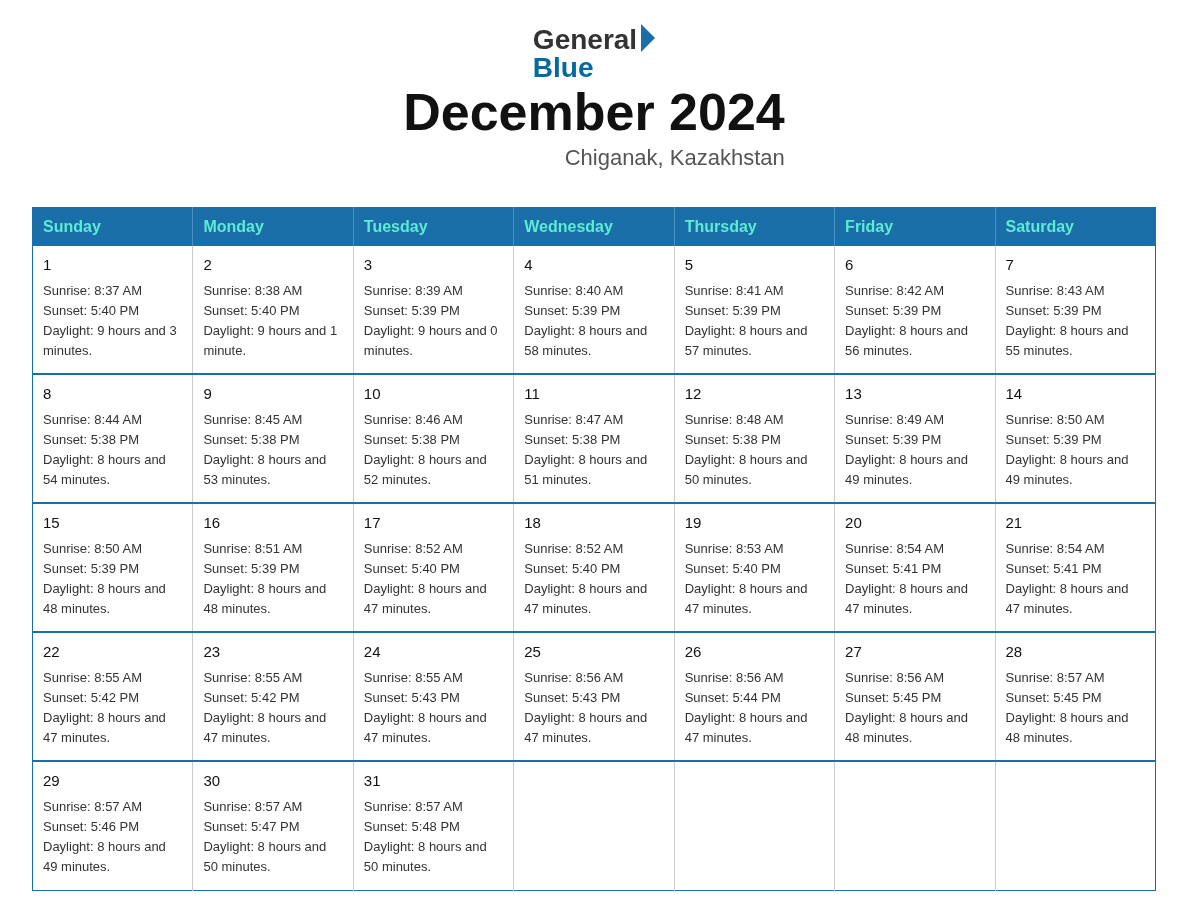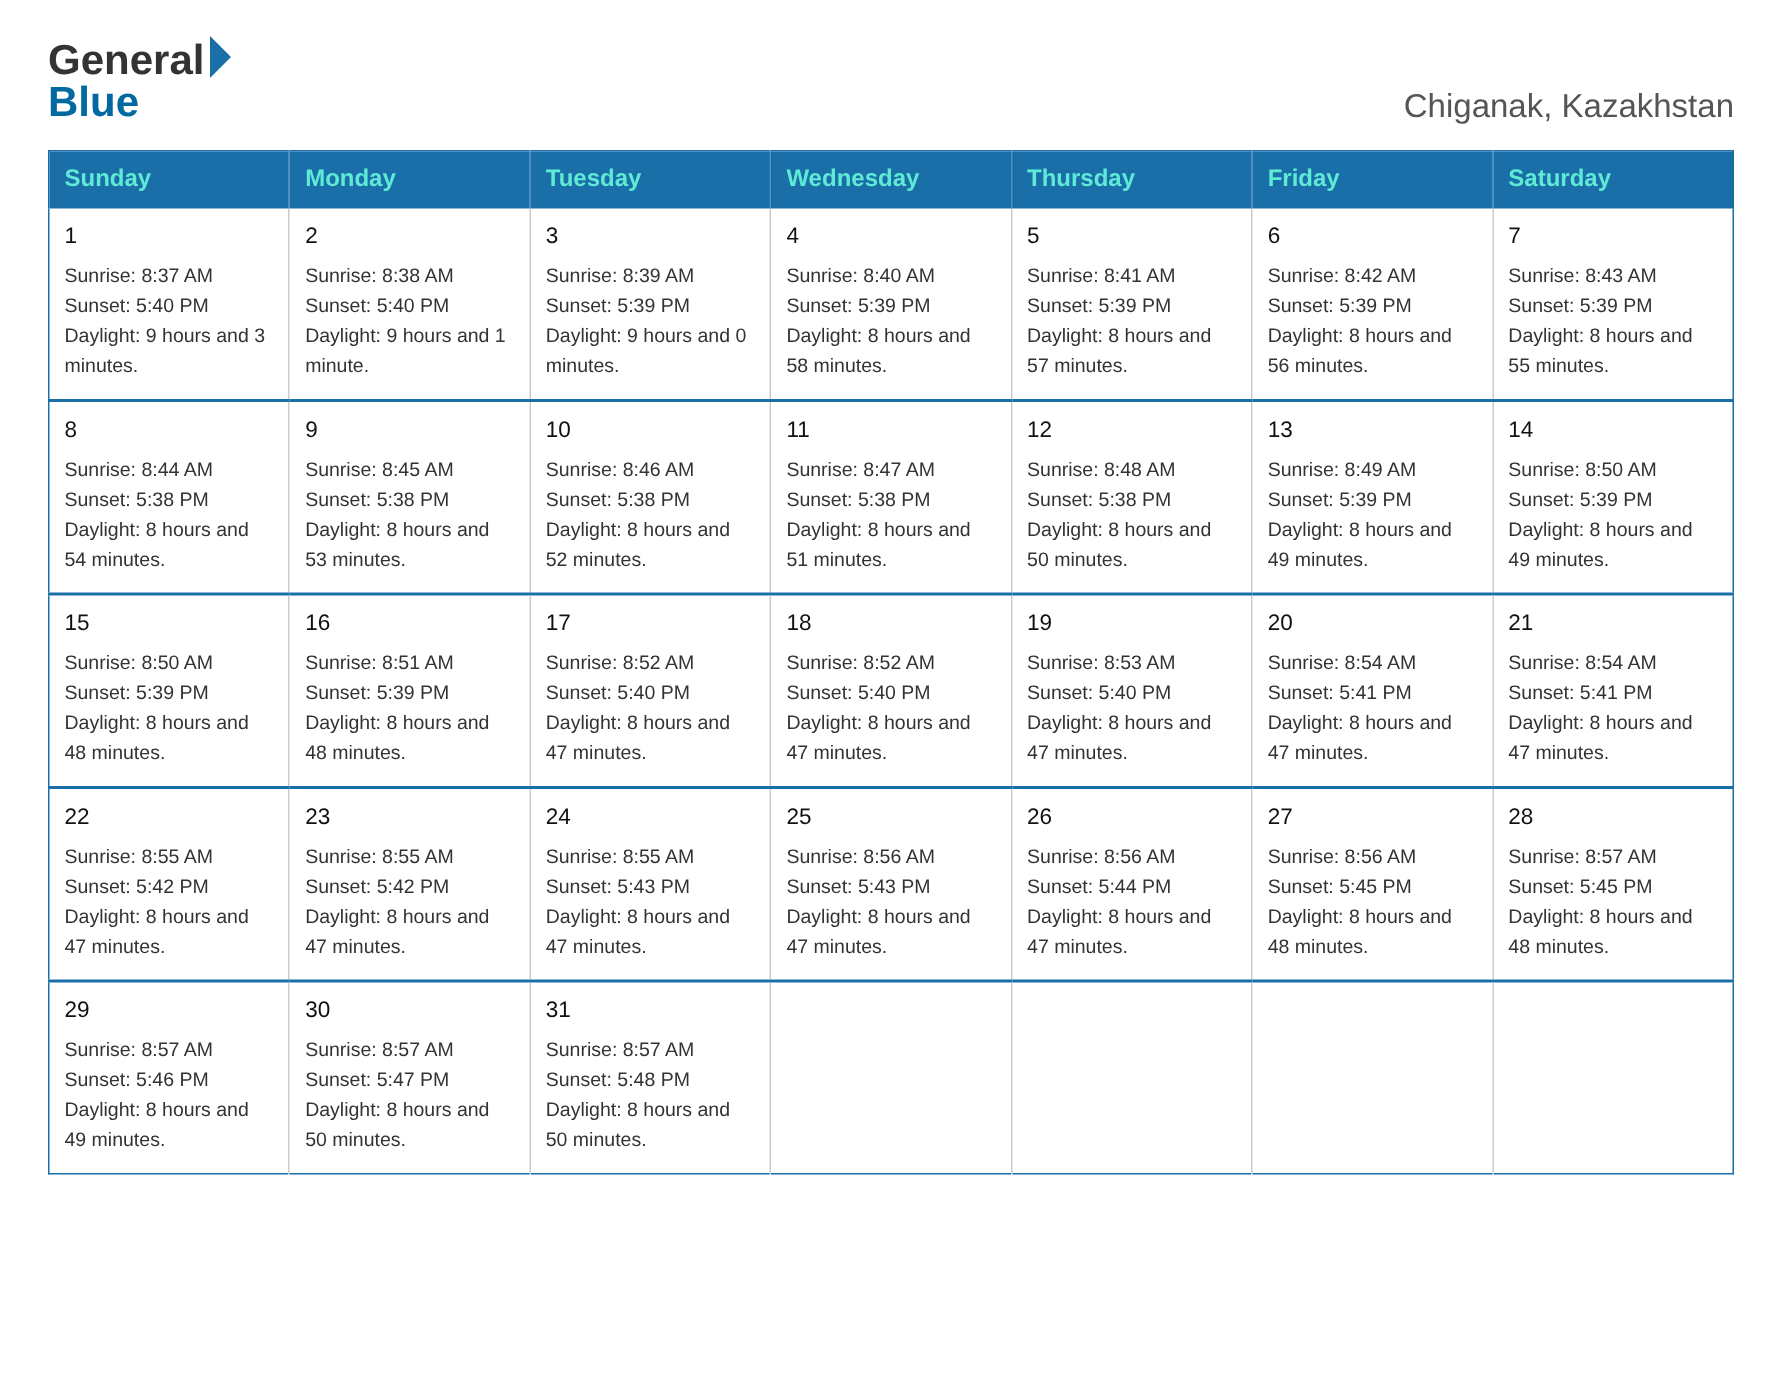--- a/index.html
+++ b/index.html
@@ -6,22 +6,23 @@
     body {
       font-family: Arial, sans-serif;
       background: #fff;
       padding: 24px 32px;
       width: 1188px;
       min-height: 918px;
     }
     .header {
       display: flex;
       justify-content: space-between;
-      align-items: flex-end;
-      margin-bottom: 16px;
+      align-items: center;
+      margin-bottom: 36px;
+      flex-direction: column;
     }
     .logo {
       display: flex;
       flex-direction: column;
       align-items: flex-start;
     }
     .logo-top {
       display: flex;
       align-items: center;
     }
@@ -113,20 +114,21 @@
 
 <div class="header">
   <div class="logo">
     <div class="logo-top">
       <span class="logo-general">General</span>
       <div class="logo-triangle"></div>
     </div>
     <span class="logo-blue">Blue</span>
   </div>
   <div class="title-area">
+    <div class="month-title">December 2024</div>
     <div class="location">Chiganak, Kazakhstan</div>
   </div>
 </div>
 
 <table class="calendar">
   <thead>
     <tr>
       <th>Sunday</th>
       <th>Monday</th>
       <th>Tuesday</th>

